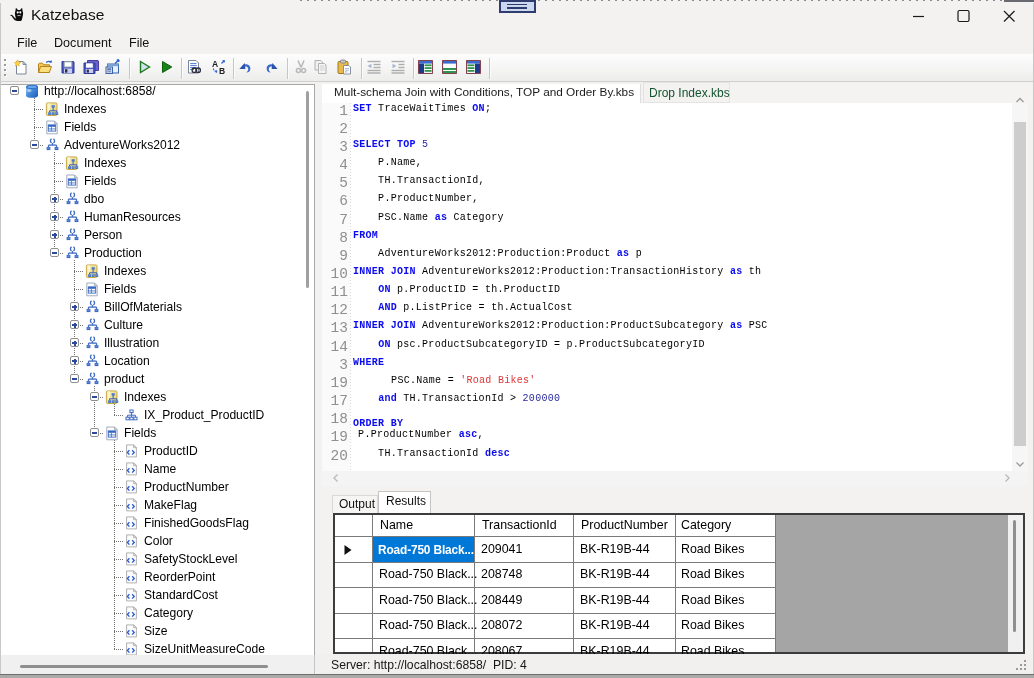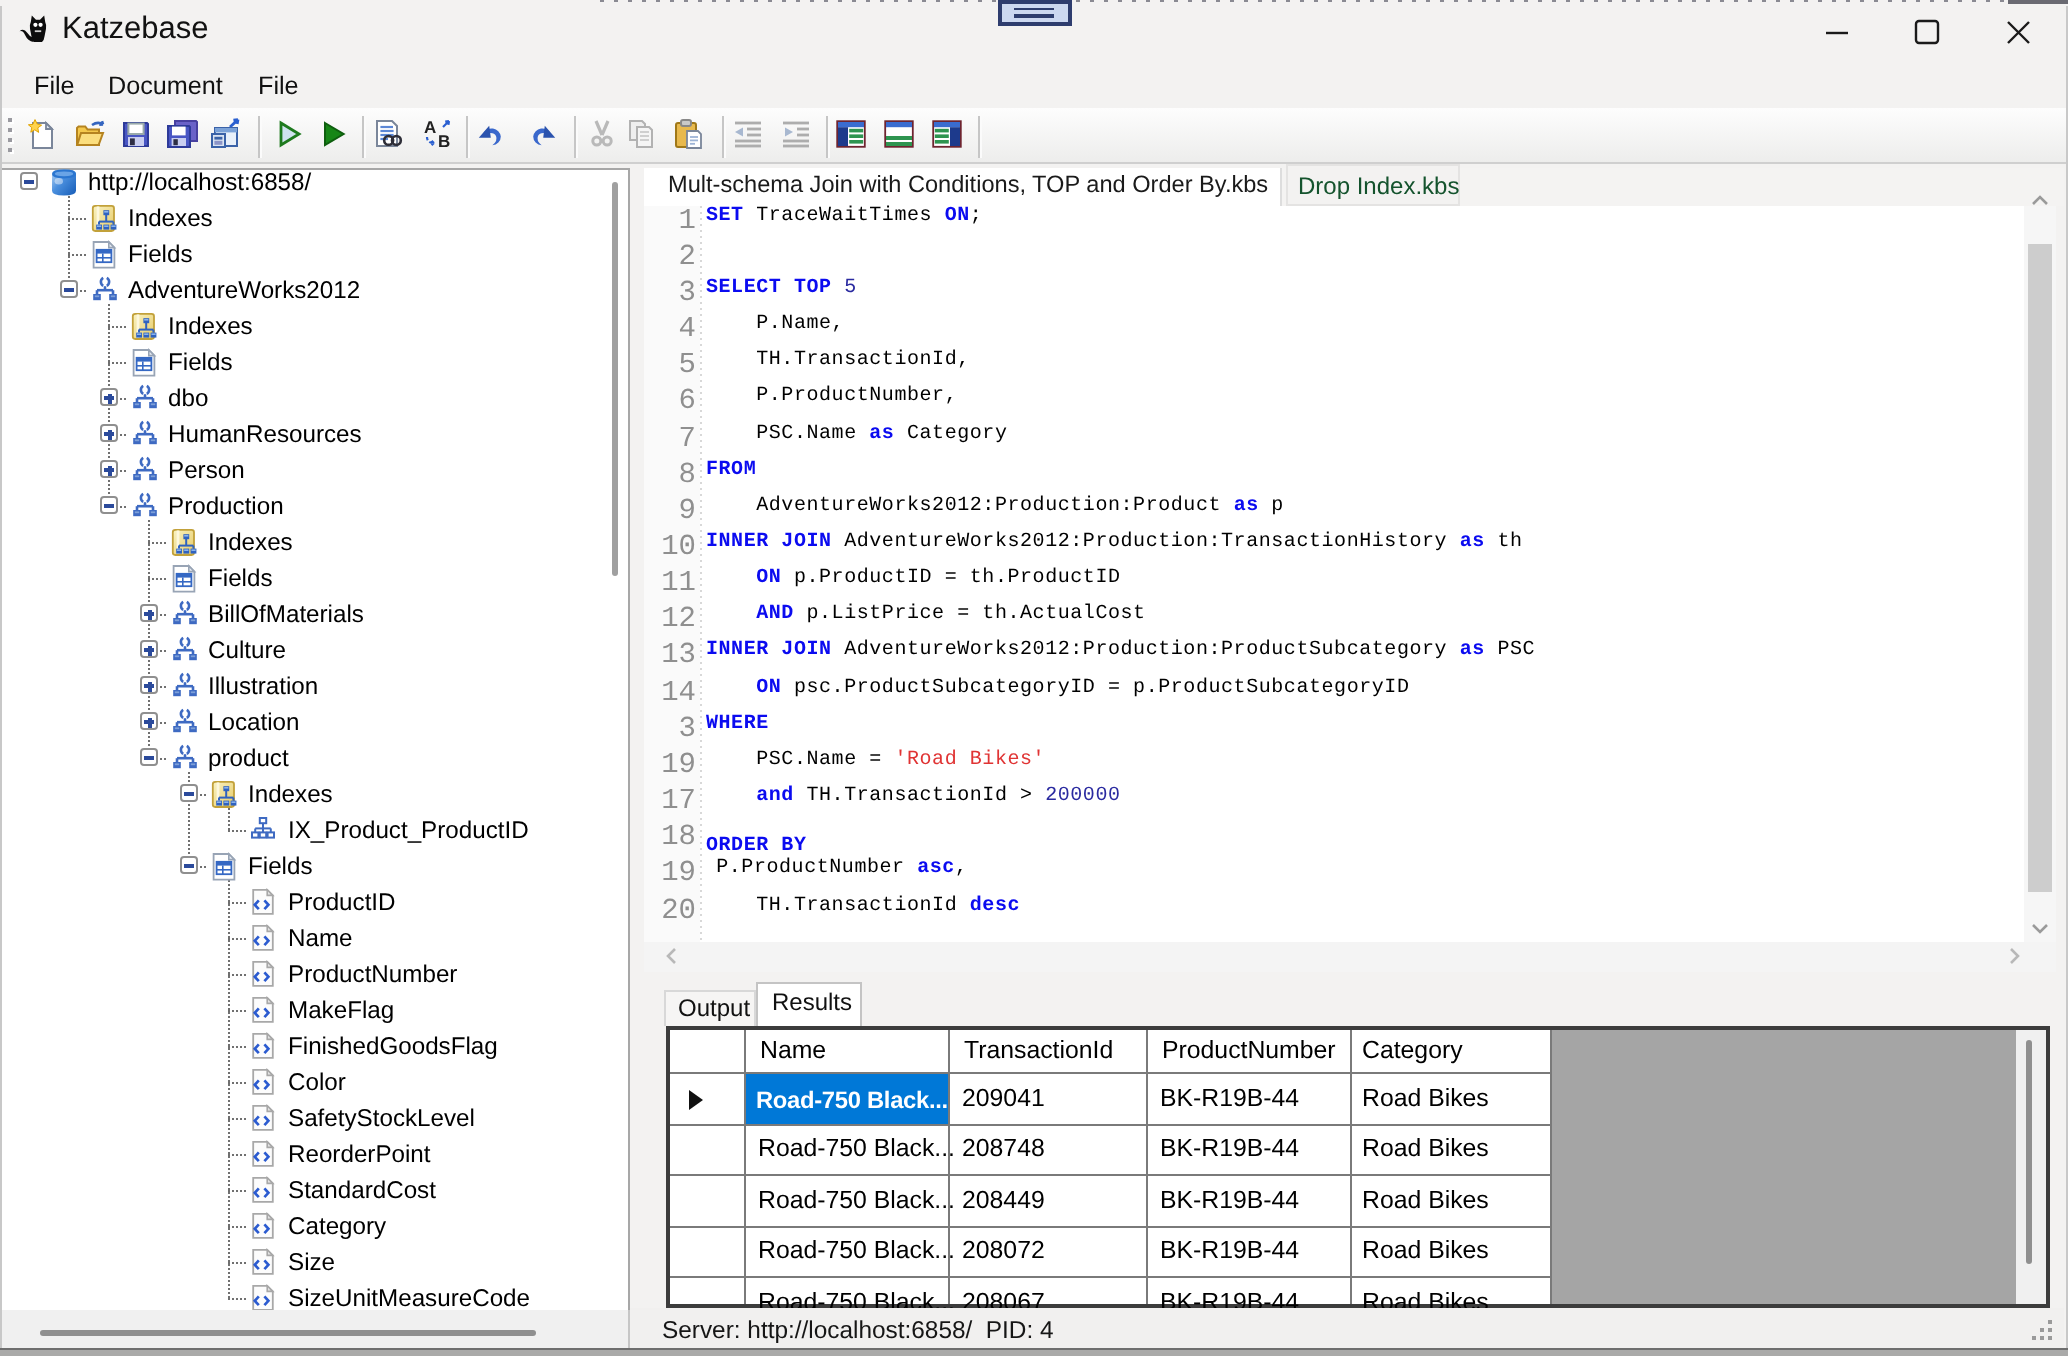--- a/index.html
+++ b/index.html
@@ -707,21 +707,21 @@
 <div class="abs mono" style="left:353px;top:284.1px;color:#000">    <span class="kw">ON</span> p.ProductID = th.ProductID</div>
 <div class="abs mono" style="left:322px;top:302.3px;width:26px;text-align:right;color:#8f8f8f;font-size:14.5px;letter-spacing:0">12</div>
 <div class="abs mono" style="left:353px;top:302.3px;color:#000">    <span class="kw">AND</span> p.ListPrice = th.ActualCost</div>
 <div class="abs mono" style="left:322px;top:320.4px;width:26px;text-align:right;color:#8f8f8f;font-size:14.5px;letter-spacing:0">13</div>
 <div class="abs mono" style="left:353px;top:320.4px;color:#000"><span class="kw">INNER JOIN</span> AdventureWorks2012:Production:ProductSubcategory <span class="kw">as</span> PSC</div>
 <div class="abs mono" style="left:322px;top:338.6px;width:26px;text-align:right;color:#8f8f8f;font-size:14.5px;letter-spacing:0">14</div>
 <div class="abs mono" style="left:353px;top:338.6px;color:#000">    <span class="kw">ON</span> psc.ProductSubcategoryID = p.ProductSubcategoryID</div>
 <div class="abs mono" style="left:322px;top:356.7px;width:26px;text-align:right;color:#8f8f8f;font-size:14.5px;letter-spacing:0">3</div>
 <div class="abs mono" style="left:353px;top:356.7px;color:#000"><span class="kw">WHERE</span></div>
 <div class="abs mono" style="left:322px;top:374.9px;width:26px;text-align:right;color:#8f8f8f;font-size:14.5px;letter-spacing:0">19</div>
-<div class="abs mono" style="left:353px;top:374.9px;color:#000">    PSC.Name = <span class="str">'Road Bikes'</span></div>
+<div class="abs mono" style="left:366px;top:374.9px;color:#000">    PSC.Name = <span class="str">'Road Bikes'</span></div>
 <div class="abs mono" style="left:322px;top:393.1px;width:26px;text-align:right;color:#8f8f8f;font-size:14.5px;letter-spacing:0">17</div>
 <div class="abs mono" style="left:353px;top:393.1px;color:#000">    <span class="kw">and</span> TH.TransactionId &gt; <span class="num">200000</span></div>
 <div class="abs mono" style="left:322px;top:411.2px;width:26px;text-align:right;color:#8f8f8f;font-size:14.5px;letter-spacing:0">18</div>
 <div class="abs mono" style="left:353px;top:418px;color:#000"><span class="kw">ORDER BY</span></div>
 <div class="abs mono" style="left:322px;top:429.4px;width:26px;text-align:right;color:#8f8f8f;font-size:14.5px;letter-spacing:0">19</div>
 <div class="abs mono" style="left:333px;top:429.4px;color:#000">    P.ProductNumber <span class="kw">asc</span>,</div>
 <div class="abs mono" style="left:322px;top:447.5px;width:26px;text-align:right;color:#8f8f8f;font-size:14.5px;letter-spacing:0">20</div>
 <div class="abs mono" style="left:353px;top:447.5px;color:#000">    TH.TransactionId <span class="kw">desc</span></div>
 <div class="abs" style="left:1012px;top:103px;width:16px;height:368px;background:#f6f6f6"></div>
 <div class="abs" style="left:1014px;top:122px;width:12px;height:324px;background:#cdcdcd"></div>

